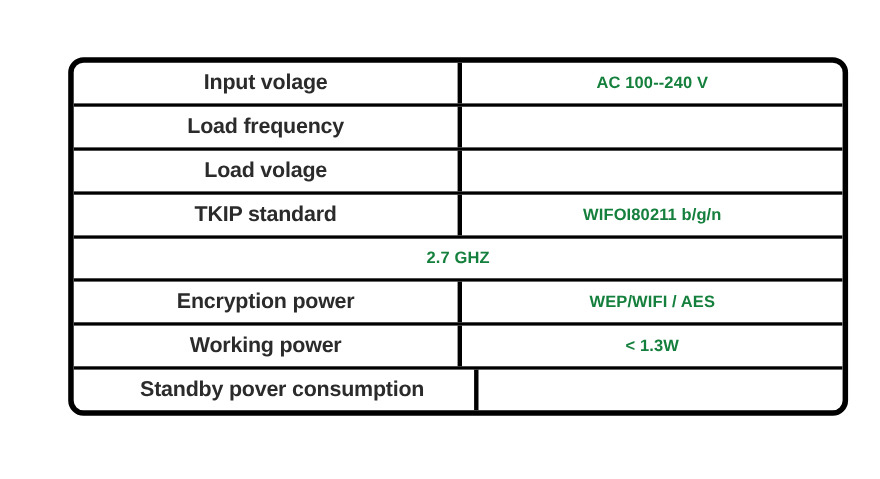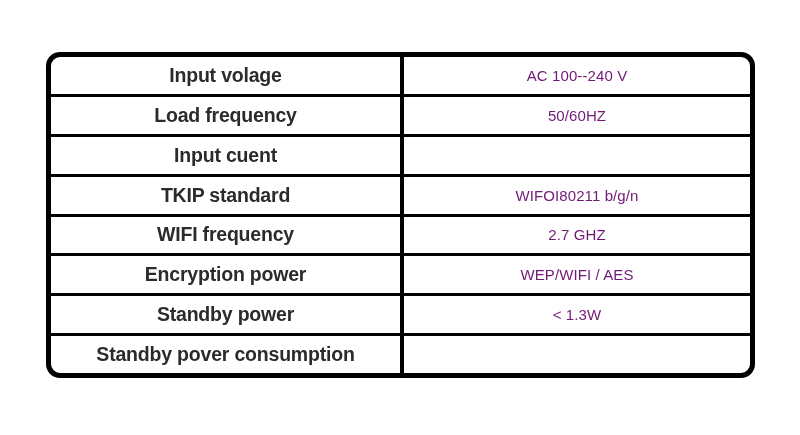--- a/index.html
+++ b/index.html
@@ -15,21 +15,21 @@
   }
 
   #spec-sheet {
     position: relative;
     width: 800px;
     height: 435px;
   }
 
   .spec-table {
     position: absolute;
-    left: 46px;
+    left: 62px;
     top: 52px;
     width: 709px;
     height: 326px;
     box-sizing: border-box;
     border: 5px solid #000000;
     border-radius: 14px;
     background: #ffffff;
     overflow: hidden;
     display: flex;
     flex-direction: column;
@@ -37,20 +37,21 @@
 
   .spec-row {
     flex: 1 1 0;
     display: flex;
     flex-direction: row;
     border-bottom: 3px solid #000000;
     min-height: 0;
   }
   .spec-row:last-child {
     border-bottom: none;
+    padding-left: 15px;
   }
 
   .cell-param {
     width: 353px;
     flex: 0 0 353px;
     box-sizing: border-box;
     border-right: 4px solid #000000;
     display: flex;
     align-items: center;
     justify-content: center;
@@ -60,64 +61,62 @@
     letter-spacing: -0.2px;
     white-space: nowrap;
   }
 
   .cell-value {
     flex: 1 1 auto;
     box-sizing: border-box;
     display: flex;
     align-items: center;
     justify-content: center;
-    font-weight: normal;
+    font-weight: bold;
     font-size: 15px;
-    color: #701a75;
+    color: #15803d;
     letter-spacing: 0.1px;
     white-space: nowrap;
   }
 </style>
 </head>
 <body>
 
 <div id="spec-sheet">
   <div class="spec-table">
 
     <div class="spec-row">
       <div class="cell-param">Input volage</div>
       <div class="cell-value">AC 100--240 V</div>
     </div>
 
     <div class="spec-row">
       <div class="cell-param">Load frequency</div>
-      <div class="cell-value">50/60HZ</div>
     </div>
 
     <div class="spec-row">
-      <div class="cell-param">Input cuent</div>
+      <div class="cell-param">Load volage</div>
     </div>
 
     <div class="spec-row">
       <div class="cell-param">TKIP standard</div>
       <div class="cell-value">WIFOI80211 b/g/n</div>
     </div>
 
     <div class="spec-row">
-      <div class="cell-param">WIFI frequency</div>
       <div class="cell-value">2.7 GHZ</div>
     </div>
 
     <div class="spec-row">
       <div class="cell-param">Encryption power</div>
       <div class="cell-value">WEP/WIFI / AES</div>
     </div>
 
     <div class="spec-row">
-      <div class="cell-param">Standby power</div>
+      <div class="cell-param">Working power</div>
       <div class="cell-value">&lt; 1.3W</div>
     </div>
 
     <div class="spec-row">
       <div class="cell-param">Standby pover consumption</div>
     </div>
 
   </div>
 </div>
 

